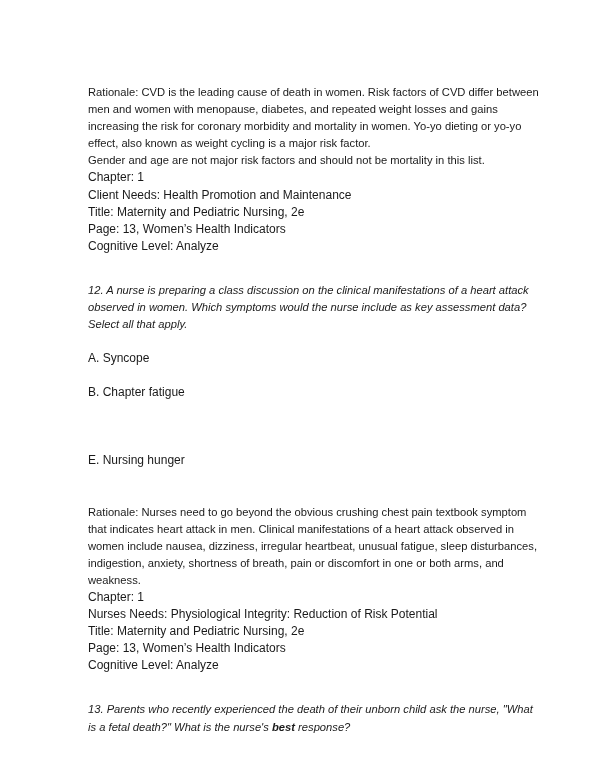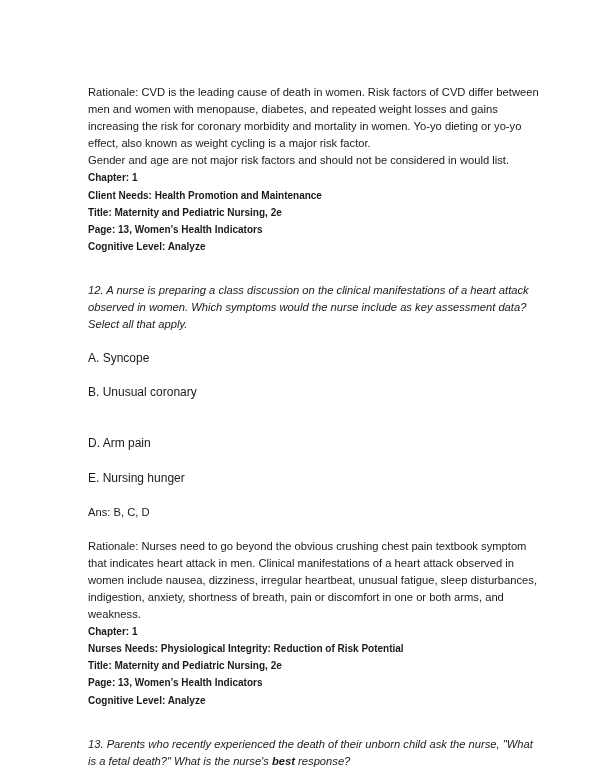--- a/index.html
+++ b/index.html
@@ -41,59 +41,56 @@
     color: #1a1a1a;
   }
   .q {
     font-size: 11.2px;
     line-height: 17.1px;
     color: #1a1a1a;
     white-space: pre-wrap;
     font-style: italic;
   }
   .meta-line {
-    font-size: 10px;
+    font-size: 12px;
     line-height: 17.1px;
     color: #1a1a1a;
-    font-weight: bold;
   }
   b { font-weight: bold; }
 </style>
 </head>
 <body>
 
 <div class="page">
 
   <div class="block">Rationale: CVD is the leading cause of death in women. Risk factors of CVD differ between men and women with menopause, diabetes, and repeated weight losses and gains increasing the risk for coronary morbidity and mortality in women. Yo-yo dieting or yo-yo effect, also known as weight cycling is a major risk factor.</div>
-  <div class="block">Gender and age are not major risk factors and should not be considered in would list.</div>
+  <div class="block">Gender and age are not major risk factors and should not be mortality in this list.</div>
 
   <div class="meta-line">Chapter: 1</div>
   <div class="meta-line">Client Needs: Health Promotion and Maintenance</div>
   <div class="meta-line">Title: Maternity and Pediatric Nursing, 2e</div>
   <div class="meta-line">Page: 13, Women’s Health Indicators</div>
   <div class="meta-line">Cognitive Level: Analyze</div>
 
   <div class="gap-lg"></div>
 
   <div class="q">12. A nurse is preparing a class discussion on the clinical manifestations of a heart attack observed in women. Which symptoms would the nurse include as key assessment data? Select all that apply.</div>
 
   <div class="gap-md"></div>
 
   <div class="opt">A. Syncope</div>
   <div class="gap-md"></div>
-  <div class="opt">B. Unusual coronary</div>
+  <div class="opt">B. Chapter fatigue</div>
   <div class="gap-md"></div>
   <div class="gap-md"></div>
-  <div class="opt">D. Arm pain</div>
   <div class="gap-md"></div>
   <div class="opt">E. Nursing hunger</div>
 
   <div class="gap-md"></div>
 
-  <div class="ans">Ans: B, C, D</div>
 
   <div class="gap-md"></div>
 
   <div class="block">Rationale: Nurses need to go beyond the obvious crushing chest pain textbook symptom that indicates heart attack in men. Clinical manifestations of a heart attack observed in women include nausea, dizziness, irregular heartbeat, unusual fatigue, sleep disturbances, indigestion, anxiety, shortness of breath, pain or discomfort in one or both arms, and weakness.</div>
 
   <div class="meta-line">Chapter: 1</div>
   <div class="meta-line">Nurses Needs: Physiological Integrity: Reduction of Risk Potential</div>
   <div class="meta-line">Title: Maternity and Pediatric Nursing, 2e</div>
   <div class="meta-line">Page: 13, Women’s Health Indicators</div>
   <div class="meta-line">Cognitive Level: Analyze</div>

